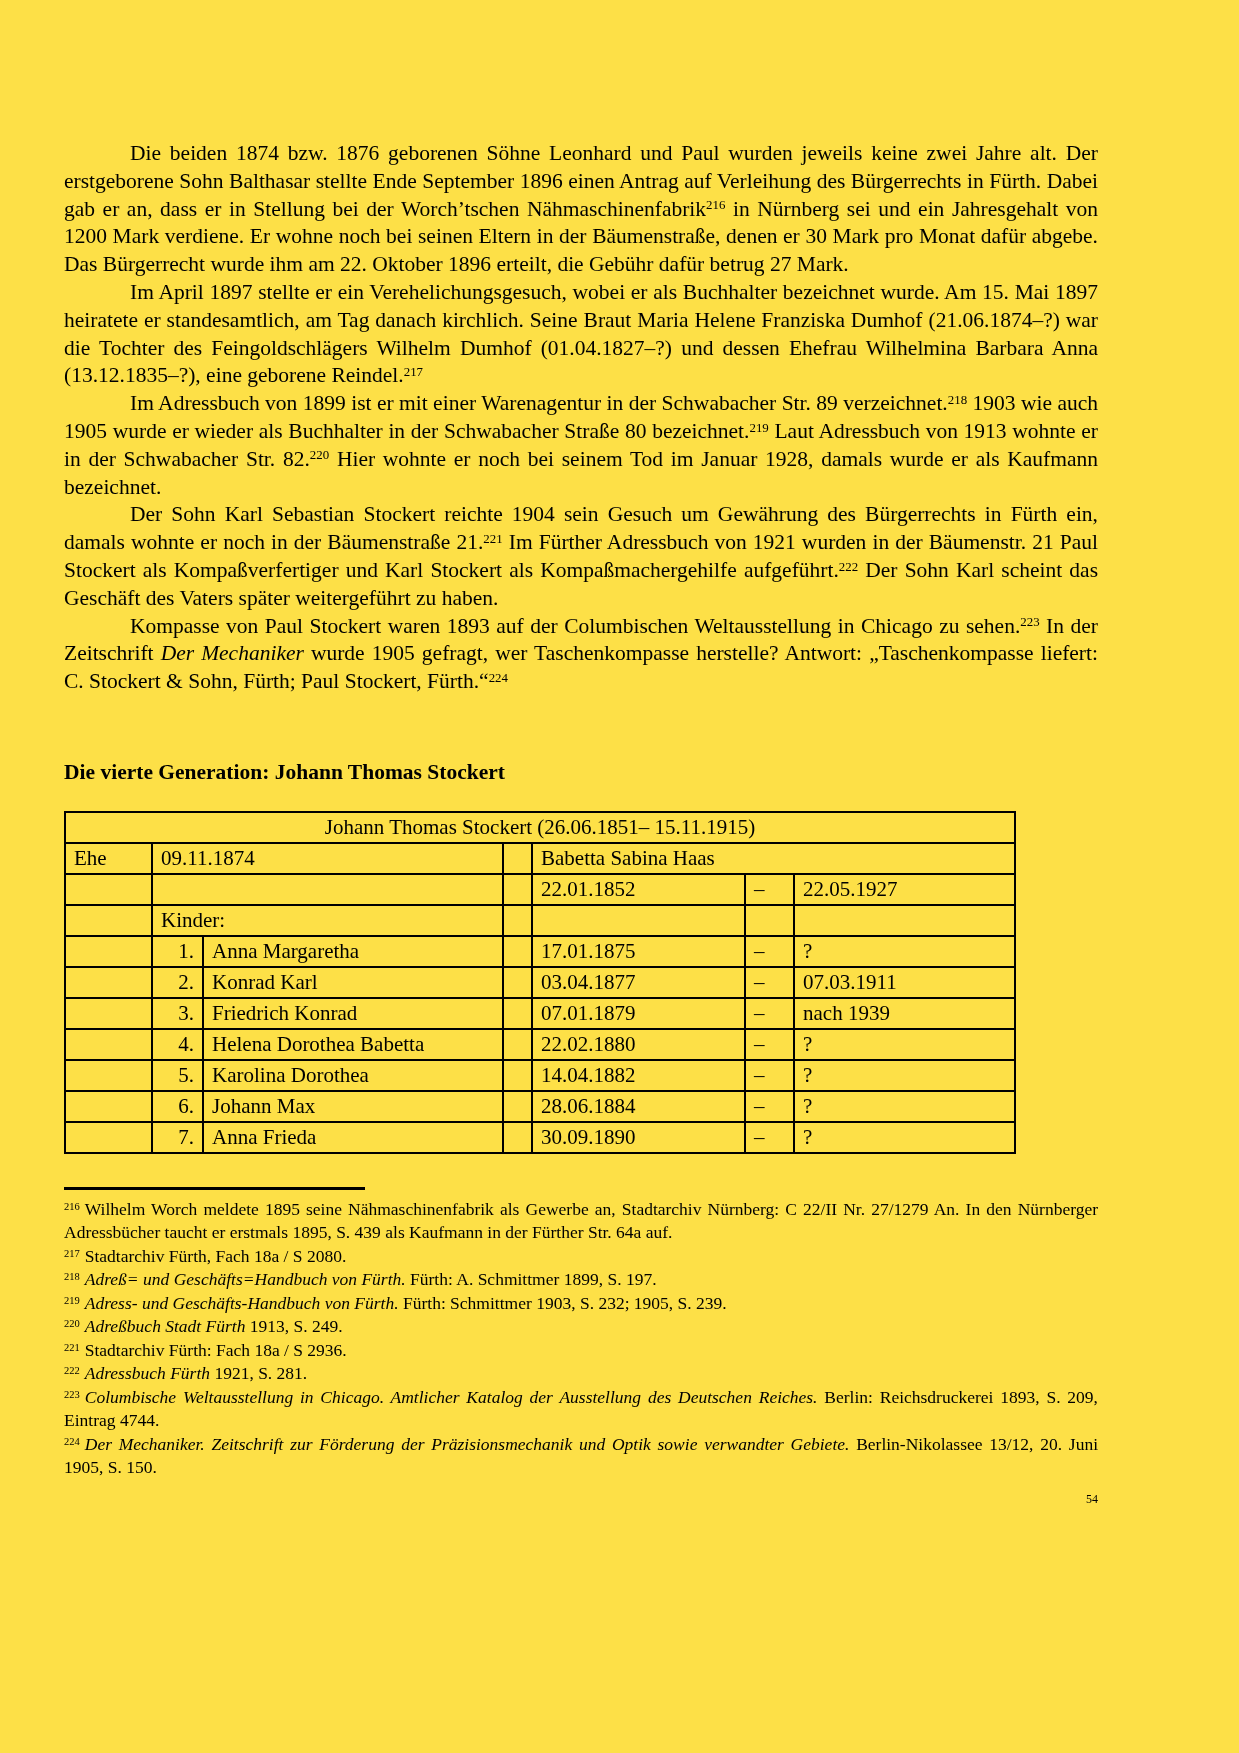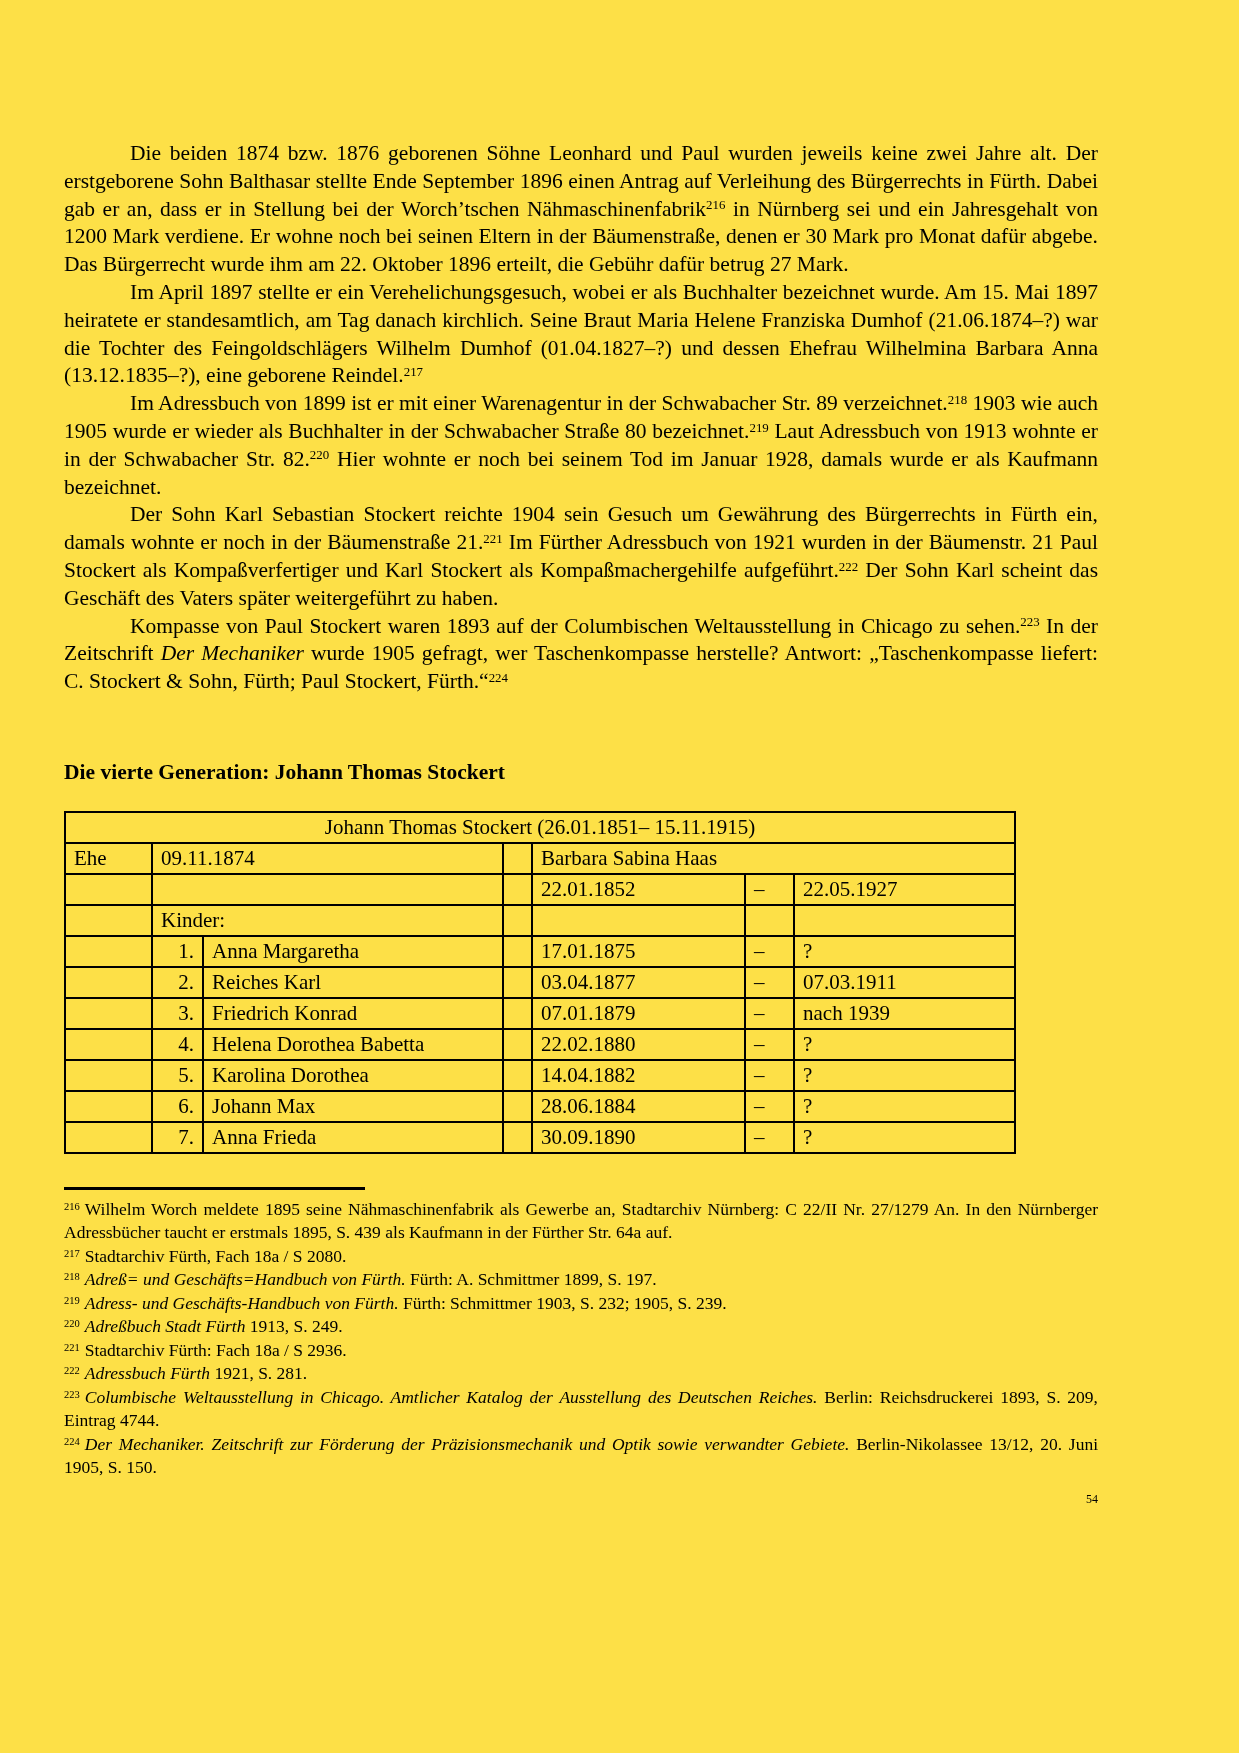--- a/index.html
+++ b/index.html
@@ -60,27 +60,27 @@
       <col style="width:87px">
         <col style="width:51px">
         <col style="width:300px">
       <col style="width:29px">
         <col style="width:213px">
         <col style="width:49px">
         <col style="width:221px">
     </colgroup>
     <tbody>
       <tr>
-        <td colspan="7" class="t-title">Johann Thomas Stockert (26.01.1851– 15.11.1915)</td>
+        <td colspan="7" class="t-title">Johann Thomas Stockert (26.06.1851– 15.11.1915)</td>
       </tr>
       <tr>
         <td class="pl">Ehe</td>
         <td colspan="2" class="pl">09.11.1874</td>
         <td></td>
-        <td colspan="3" class="pl">Barbara Sabina Haas</td>
+        <td colspan="3" class="pl">Babetta Sabina Haas</td>
       </tr>
       <tr>
         <td></td>
         <td colspan="2"></td>
         <td></td>
         <td class="ctr">22.01.1852</td>
         <td class="ctr">–</td>
         <td class="ctr">22.05.1927</td>
       </tr>
       <tr>
@@ -100,21 +100,21 @@
           <td class="pl">Anna Margaretha</td>
           <td></td>
           <td class="ctr">17.01.1875</td>
           <td class="ctr">–</td>
           <td class="ctr">?</td>
         </tr>
 
         <tr>
           <td></td>
           <td class="num">2.</td>
-          <td class="pl">Reiches Karl</td>
+          <td class="pl">Konrad Karl</td>
           <td></td>
           <td class="ctr">03.04.1877</td>
           <td class="ctr">–</td>
           <td class="ctr">07.03.1911</td>
         </tr>
 
         <tr>
           <td></td>
           <td class="num">3.</td>
           <td class="pl">Friedrich Konrad</td>

